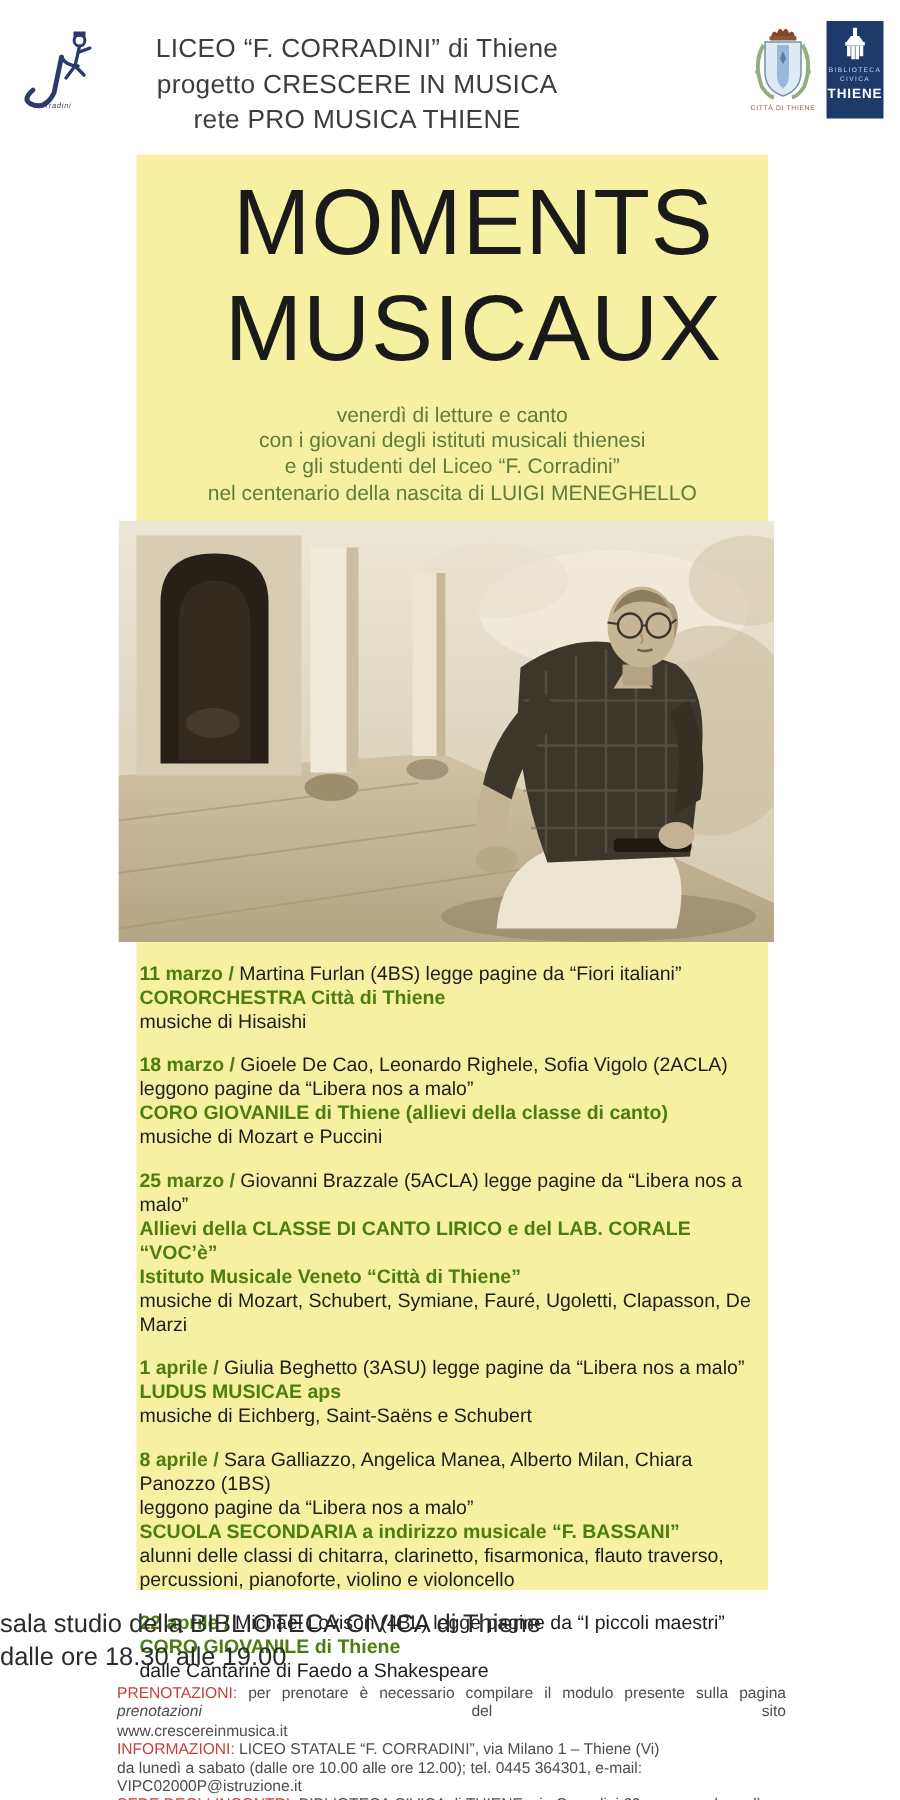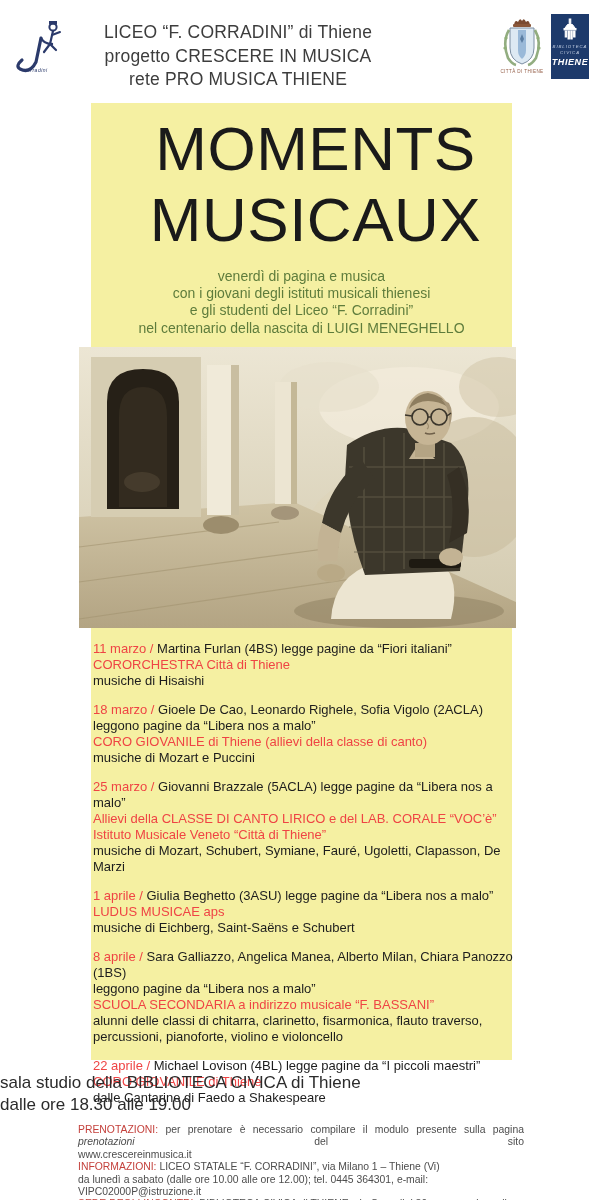--- a/index.html
+++ b/index.html
@@ -14,40 +14,40 @@
   .page{position:relative;width:600px;height:1200px;background:#ffffff;overflow:hidden;}
 
   
   .logo-corradini{position:absolute;left:6px;top:14px;width:80px;height:64px;}
   .header-center{position:absolute;left:0;top:21px;width:476px;text-align:center;
     font-size:17.5px;line-height:23.5px;color:#3d3d3d;letter-spacing:0.2px;}
   .crest-wrap{position:absolute;left:499px;top:16px;width:46px;text-align:center;}
   .crest-wrap svg{width:44px;height:52px;display:block;margin:0 auto;}
   .crest-caption{display:block;font-size:4.6px;color:#96604a;letter-spacing:0.4px;margin-top:1px;}
   .library-wrap{position:absolute;left:551px;top:14px;width:38px;height:65px;background:var(--navy);
-    text-align:center;padding-top:4px;font-style:italic;}
+    text-align:center;padding-top:4px;}
   .library-wrap svg{width:24px;height:26px;display:block;margin:0 auto;}
   .lib-l1,.lib-l2{display:block;font-size:4.4px;color:#c6d2e6;letter-spacing:0.9px;line-height:6px;}
   .lib-l3{display:block;font-size:9px;font-weight:bold;color:#ffffff;letter-spacing:0.6px;line-height:11px;margin-top:1px;}
 
   
   .poster-box{position:absolute;left:91px;top:103px;width:421px;height:957px;background:var(--yellow);}
   .title{padding-top:10px;text-align:center;color:var(--ink);}
   .title div{font-size:62px;line-height:71px;letter-spacing:0.5px;padding-left:28px;}
   .subtitle{margin-top:13px;text-align:center;color:var(--green);font-size:14px;line-height:17.2px;}
 
   
   .photo{position:absolute;left:79px;top:347px;width:437px;height:281px;}
   .photo svg{display:block;width:437px;height:281px;}
 
   
   .events{position:absolute;left:93px;top:641px;width:420px;color:#1d1d1d;}
   .event-block{margin-bottom:13px;}
   .event-line{font-size:13px;line-height:16px;}
-  .event-line .b{font-weight:normal;color:#ef4444;margin-top:32px;}
+  .event-line .b{font-weight:bold;color:#4d7c0f;margin-top:32px;}
 
   
   .venue{position:absolute;left:0;top:1072px;width:600px;text-align:left;
     color:#2b2b2b;font-size:17px;line-height:21.5px;}
 
   
   .footer{position:absolute;left:78px;top:1124px;width:446px;color:#4d4d4d;
     font-size:10.4px;line-height:12.4px;}
   .footer-line .red{color:var(--red);}
   .footer-line .it{font-style:italic;}
@@ -110,21 +110,21 @@
     <span class="lib-l2">CIVICA</span>
     <span class="lib-l3">THIENE</span>
   </div>
 
   <div class="poster-box">
     <div class="title">
       <div>MOMENTS</div>
       <div>MUSICAUX</div>
     </div>
     <div class="subtitle" id="subtitle">
-        <div>venerdì di pagina e musica</div>
+        <div>venerdì di letture e canto</div>
         <div>con i giovani degli istituti musicali thienesi</div>
         <div>e gli studenti del Liceo “F. Corradini”</div>
         <div>nel centenario della nascita di LUIGI MENEGHELLO</div>
       </div>
   </div>
 
   <div class="photo">
     <svg viewBox="0 0 437 281" preserveAspectRatio="none">
       <defs>
         <linearGradient id="wall" x1="0" y1="0" x2="0" y2="1">

